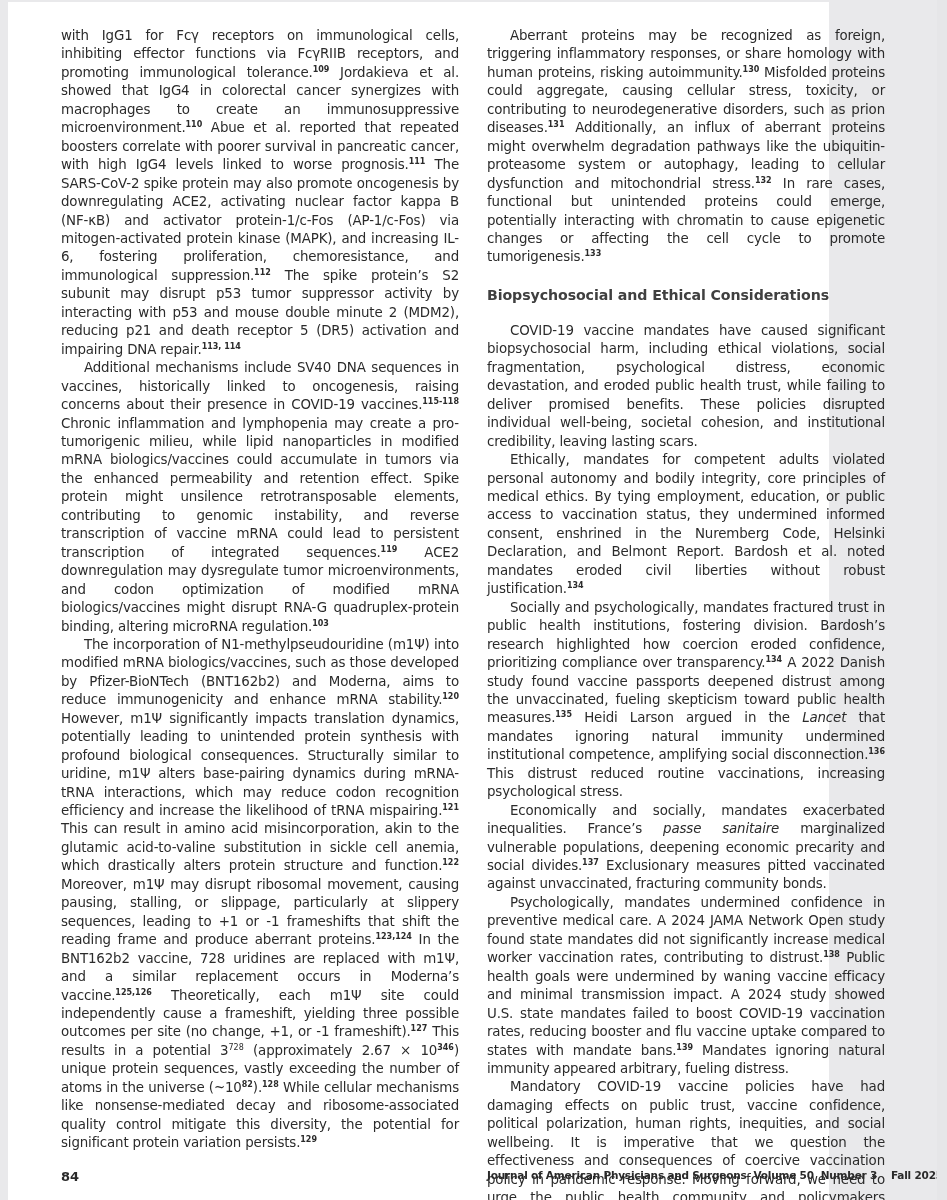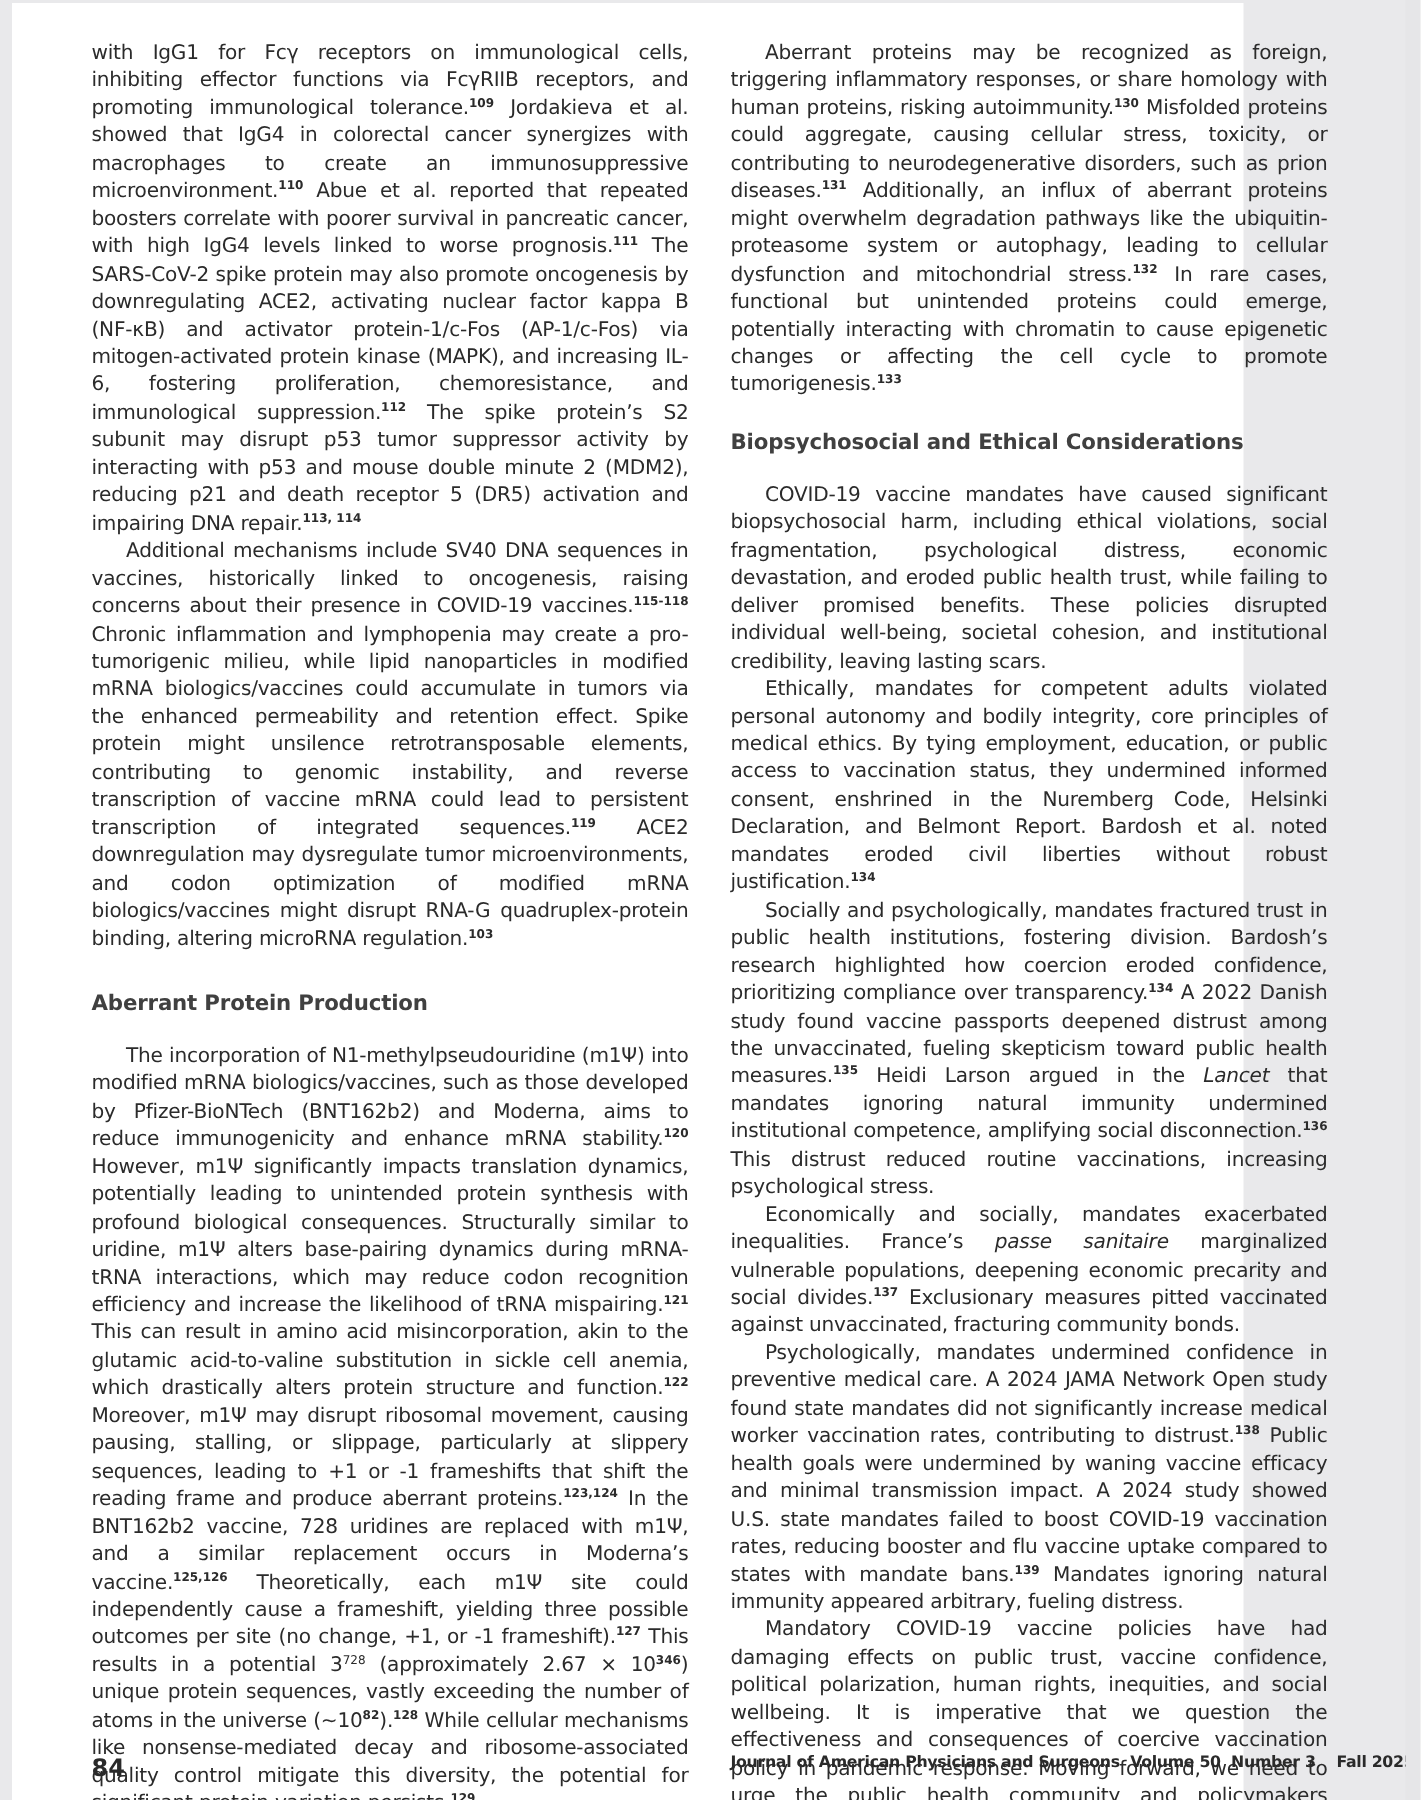--- a/index.html
+++ b/index.html
@@ -35,21 +35,21 @@
   sup.plain { font-weight: normal; }
   h2 {
     margin: 0; font-size: 14.2px; font-weight: bold; color: #404040;
     line-height: 18px; letter-spacing: -0.1px;
   }
   .left h2 { margin-top: 24px; margin-bottom: 18px; }
   .right h2 { margin-top: 19px; margin-bottom: 18px; }
   em { }
   .footer-left {
     position: absolute; left: 53px; top: 1167px;
-    font-size: 16px; font-weight: bold; color: #2a2a2a;
+    font-size: 13px; font-weight: bold; color: #2a2a2a;
   }
   .footer-right {
     position: absolute; left: 479px; width: 398px; top: 1167px;
     text-align: right; font-size: 10.5px; font-weight: bold; color: #2a2a2a;
     letter-spacing: -0.2px; white-space: pre;
   }
   .last-line-justify { text-align-last: justify; }
 </style>
 </head>
 <body>
@@ -57,21 +57,20 @@
 <div class="page">
 
   <div class="col left">
     <p>
       <span>with IgG1 for Fcγ receptors on immunological cells, inhibiting effector functions via FcγRIIB receptors, and promoting immunological tolerance.</span><sup>109</sup><span> Jordakieva et al. showed that IgG4 in colorectal cancer synergizes with macrophages to create an immunosuppressive microenvironment.</span><sup>110</sup><span> Abue et al. reported that repeated boosters correlate with poorer survival in pancreatic cancer, with high IgG4 levels linked to worse prognosis.</span><sup>111</sup><span> The SARS-CoV-2 spike protein may also promote oncogenesis by downregulating ACE2, activating nuclear factor kappa B (NF-κB) and activator protein-1/c-Fos (AP-1/c-Fos) via mitogen-activated protein kinase (MAPK), and increasing IL-6, fostering proliferation, chemoresistance, and immunological suppression.</span><sup>112</sup><span> The spike protein’s S2 subunit may disrupt p53 tumor suppressor activity by interacting with p53 and mouse double minute 2 (MDM2), reducing p21 and death receptor 5 (DR5) activation and impairing DNA repair.</span><sup>113, 114</sup>
     </p>
     <p class="indent">
       <span>Additional mechanisms include SV40 DNA sequences in vaccines, historically linked to oncogenesis, raising concerns about their presence in COVID-19 vaccines.</span><sup>115-118</sup><span> Chronic inflammation and lymphopenia may create a pro-tumorigenic milieu, while lipid nanoparticles in modified mRNA biologics/vaccines could accumulate in tumors via the enhanced permeability and retention effect. Spike protein might unsilence retrotransposable elements, contributing to genomic instability, and reverse transcription of vaccine mRNA could lead to persistent transcription of integrated sequences.</span><sup>119</sup><span> ACE2 downregulation may dysregulate tumor microenvironments, and codon optimization of modified mRNA biologics/vaccines might disrupt RNA-G quadruplex-protein binding, altering microRNA regulation.</span><sup>103</sup>
     </p>
 
-    <h2>Aberrant Protein Production</h2>
 
     <p class="indent">
       <span>The incorporation of N1-methylpseudouridine (m1Ψ) into modified mRNA biologics/vaccines, such as those developed by Pfizer-BioNTech (BNT162b2) and Moderna, aims to reduce immunogenicity and enhance mRNA stability.</span><sup>120</sup><span> However, m1Ψ significantly impacts translation dynamics, potentially leading to unintended protein synthesis with profound biological consequences. Structurally similar to uridine, m1Ψ alters base-pairing dynamics during mRNA-tRNA interactions, which may reduce codon recognition efficiency and increase the likelihood of tRNA mispairing.</span><sup>121</sup><span> This can result in amino acid misincorporation, akin to the glutamic acid-to-valine substitution in sickle cell anemia, which drastically alters protein structure and function.</span><sup>122</sup><span> Moreover, m1Ψ may disrupt ribosomal movement, causing pausing, stalling, or slippage, particularly at slippery sequences, leading to +1 or -1 frameshifts that shift the reading frame and produce aberrant proteins.</span><sup>123,124</sup><span> In the BNT162b2 vaccine, 728 uridines are replaced with m1Ψ, and a similar replacement occurs in Moderna’s vaccine.</span><sup>125,126</sup><span> Theoretically, each m1Ψ site could independently cause a frameshift, yielding three possible outcomes per site (no change, +1, or -1 frameshift).</span><sup>127</sup><span> This results in a potential 3</span><sup class="plain">728</sup><span> (approximately 2.67 × 10</span><sup>346</sup><span>) unique protein sequences, vastly exceeding the number of atoms in the universe (~10</span><sup>82</sup><span>).</span><sup>128</sup><span> While cellular mechanisms like nonsense-mediated decay and ribosome-associated quality control mitigate this diversity, the potential for significant protein variation persists.</span><sup>129</sup>
     </p>
   </div>
 
   <div class="col right">
     <p class="indent">
       <span>Aberrant proteins may be recognized as foreign, triggering inflammatory responses, or share homology with human proteins, risking autoimmunity.</span><sup>130</sup><span> Misfolded proteins could aggregate, causing cellular stress, toxicity, or contributing to neurodegenerative disorders, such as prion diseases.</span><sup>131</sup><span> Additionally, an influx of aberrant proteins might overwhelm degradation pathways like the ubiquitin-proteasome system or autophagy, leading to cellular dysfunction and mitochondrial stress.</span><sup>132</sup><span> In rare cases, functional but unintended proteins could emerge, potentially interacting with chromatin to cause epigenetic changes or affecting the cell cycle to promote tumorigenesis.</span><sup>133</sup>
     </p>

